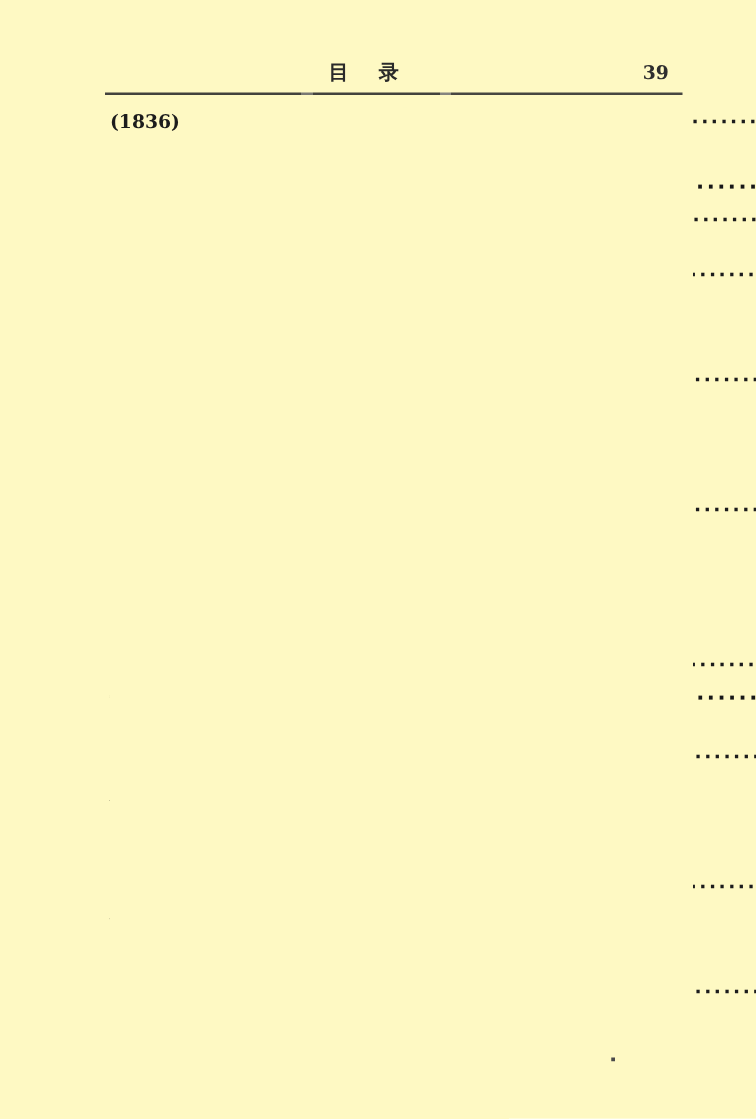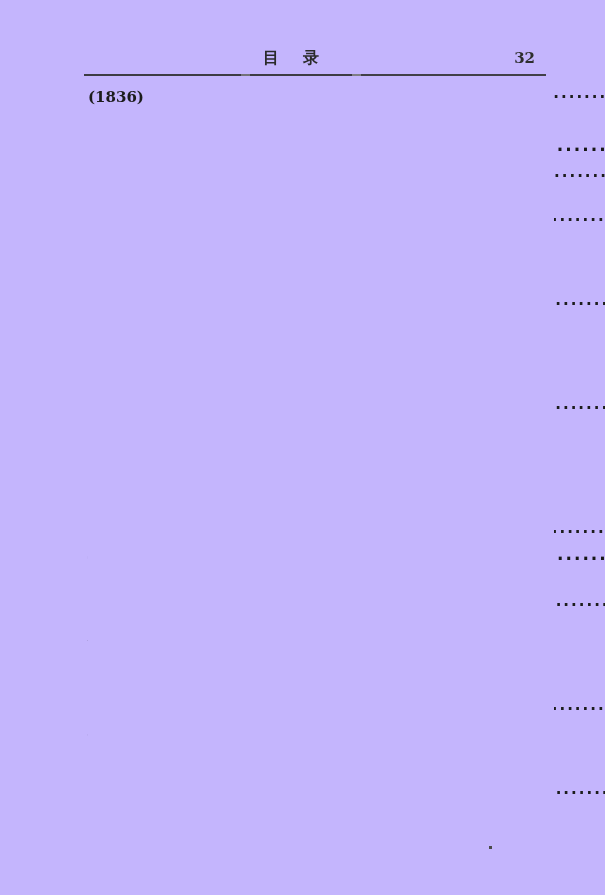--- a/index.html
+++ b/index.html
@@ -4,21 +4,21 @@
 <style>
   html,body{margin:0;padding:0;}
   body{
     width:605px;height:895px;
     background:#ffffff;
     font-family:"DejaVu Sans","Liberation Sans",sans-serif;
     color:#1d1d1d;
     overflow:hidden;
     position:relative;
   }
-  .page{position:absolute;inset:0;background:#c4b5fd;}
+  .page{position:absolute;inset:0;background:#fef9c3;}
   .running-head{position:absolute;top:46px;left:85px;width:460px;height:24px;}
   .head-title{
     position:absolute;left:178px;top:2px;
     font-size:16px;font-weight:700;letter-spacing:4px;color:#2a2a2a;
   }
   .head-pageno{
     position:absolute;right:10px;top:3px;
     font-size:15px;font-weight:700;color:#2e2e2e;
     font-family:"DejaVu Serif","Liberation Serif",serif;
   }
@@ -56,21 +56,21 @@
   .page-num-font{font-family:"DejaVu Serif","Liberation Serif",serif;}
   .speck{position:absolute;left:489px;top:846px;width:3px;height:3px;background:#4a4a4a;}
 </style>
 </head>
 <body>
 
 <div class="page">
 
   <div class="running-head">
     <span class="head-title">目　录</span>
-    <span class="head-pageno">32</span>
+    <span class="head-pageno">39</span>
   </div>
 
   <div class="head-rule"></div>
 
   <div class="columns">
     <div class="col col-left">
         <div class="line item">
           <span class="label">二、</span>
           <span class="text">在弹性力学问题上的</span>
         </div>

